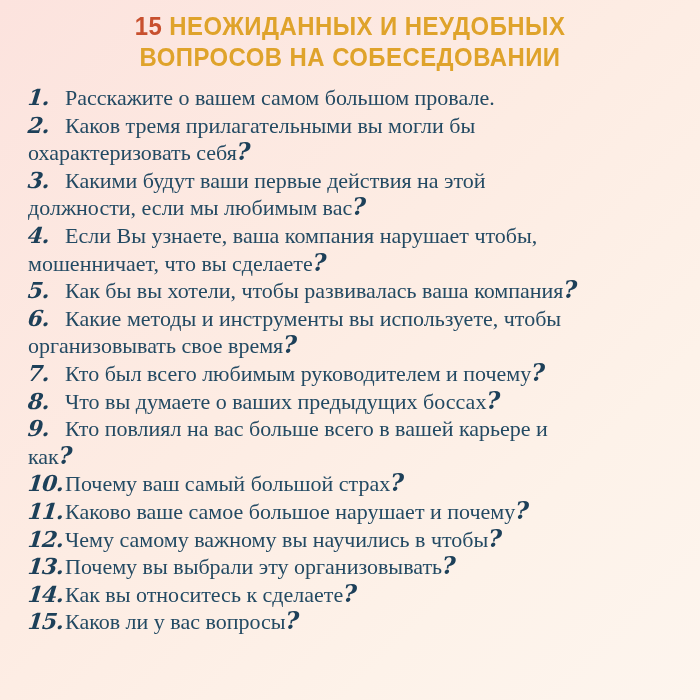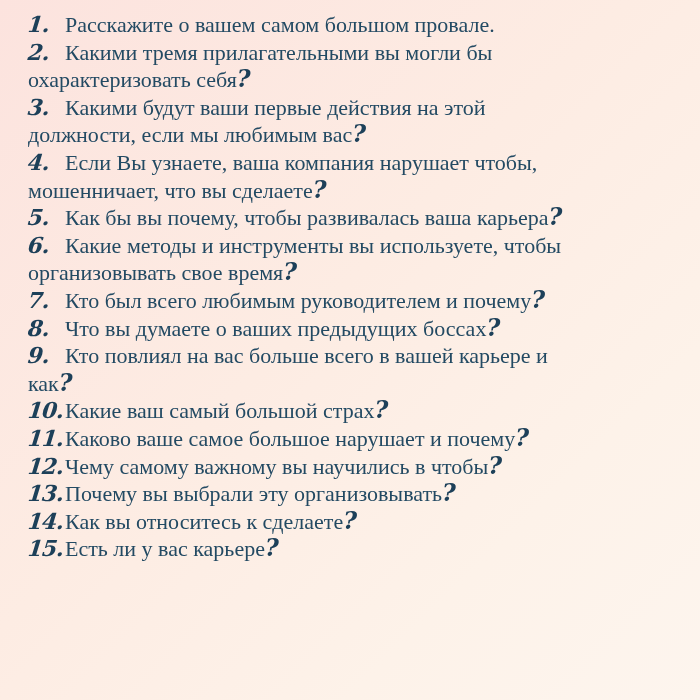--- a/index.html
+++ b/index.html
@@ -49,35 +49,39 @@
     font-style: italic;
     font-weight: bold;
     font-size: 1.08em;
     letter-spacing: 0;
   }
 </style>
 </head>
 <body>
 
 <div class="page" style="color: rgb(35, 74, 99);">
+  <h1 class="title" style="color: rgb(223, 163, 43);">
+    <span class="title-line"><span class="title-num" style="color: rgb(200, 80, 46);">15</span><span> </span><span>НЕОЖИДАННЫХ И НЕУДОБНЫХ</span></span>
+    <span class="title-line">ВОПРОСОВ НА СОБЕСЕДОВАНИИ</span>
+  </h1>
   <div class="questions">
       <p class="q"><span class="q-num" style="color: rgb(29, 64, 89);">1.</span><span class="q-text">Расскажите о вашем самом большом провале</span><span>.</span></p>
-      <p class="q"><span class="q-num" style="color: rgb(29, 64, 89);">2.</span><span class="q-text">Какими тремя прилагательными вы могли бы
+      <p class="q"><span class="q-num" style="color: rgb(29, 64, 89);">2.</span><span class="q-text">Каков тремя прилагательными вы могли бы
 охарактеризовать себя</span><span class="q-mark" style="color: rgb(29, 64, 89);">?</span></p>
       <p class="q"><span class="q-num" style="color: rgb(29, 64, 89);">3.</span><span class="q-text">Какими будут ваши первые действия на этой
 должности, если мы любимым вас</span><span class="q-mark" style="color: rgb(29, 64, 89);">?</span></p>
       <p class="q"><span class="q-num" style="color: rgb(29, 64, 89);">4.</span><span class="q-text">Если Вы узнаете, ваша компания нарушает чтобы,
 мошенничает, что вы сделаете</span><span class="q-mark" style="color: rgb(29, 64, 89);">?</span></p>
-      <p class="q"><span class="q-num" style="color: rgb(29, 64, 89);">5.</span><span class="q-text">Как бы вы почему, чтобы развивалась ваша карьера</span><span class="q-mark" style="color: rgb(29, 64, 89);">?</span></p>
+      <p class="q"><span class="q-num" style="color: rgb(29, 64, 89);">5.</span><span class="q-text">Как бы вы хотели, чтобы развивалась ваша компания</span><span class="q-mark" style="color: rgb(29, 64, 89);">?</span></p>
       <p class="q"><span class="q-num" style="color: rgb(29, 64, 89);">6.</span><span class="q-text">Какие методы и инструменты вы используете, чтобы
 организовывать свое время</span><span class="q-mark" style="color: rgb(29, 64, 89);">?</span></p>
       <p class="q"><span class="q-num" style="color: rgb(29, 64, 89);">7.</span><span class="q-text">Кто был всего любимым руководителем и почему</span><span class="q-mark" style="color: rgb(29, 64, 89);">?</span></p>
       <p class="q"><span class="q-num" style="color: rgb(29, 64, 89);">8.</span><span class="q-text">Что вы думаете о ваших предыдущих боссах</span><span class="q-mark" style="color: rgb(29, 64, 89);">?</span></p>
       <p class="q"><span class="q-num" style="color: rgb(29, 64, 89);">9.</span><span class="q-text">Кто повлиял на вас больше всего в вашей карьере и
 как</span><span class="q-mark" style="color: rgb(29, 64, 89);">?</span></p>
-      <p class="q"><span class="q-num" style="color: rgb(29, 64, 89);">10.</span><span class="q-text">Какие ваш самый большой страх</span><span class="q-mark" style="color: rgb(29, 64, 89);">?</span></p>
+      <p class="q"><span class="q-num" style="color: rgb(29, 64, 89);">10.</span><span class="q-text">Почему ваш самый большой страх</span><span class="q-mark" style="color: rgb(29, 64, 89);">?</span></p>
       <p class="q"><span class="q-num" style="color: rgb(29, 64, 89);">11.</span><span class="q-text">Каково ваше самое большое нарушает и почему</span><span class="q-mark" style="color: rgb(29, 64, 89);">?</span></p>
       <p class="q"><span class="q-num" style="color: rgb(29, 64, 89);">12.</span><span class="q-text">Чему самому важному вы научились в чтобы</span><span class="q-mark" style="color: rgb(29, 64, 89);">?</span></p>
       <p class="q"><span class="q-num" style="color: rgb(29, 64, 89);">13.</span><span class="q-text">Почему вы выбрали эту организовывать</span><span class="q-mark" style="color: rgb(29, 64, 89);">?</span></p>
       <p class="q"><span class="q-num" style="color: rgb(29, 64, 89);">14.</span><span class="q-text">Как вы относитесь к сделаете</span><span class="q-mark" style="color: rgb(29, 64, 89);">?</span></p>
-      <p class="q"><span class="q-num" style="color: rgb(29, 64, 89);">15.</span><span class="q-text">Есть ли у вас карьере</span><span class="q-mark" style="color: rgb(29, 64, 89);">?</span></p>
+      <p class="q"><span class="q-num" style="color: rgb(29, 64, 89);">15.</span><span class="q-text">Каков ли у вас вопросы</span><span class="q-mark" style="color: rgb(29, 64, 89);">?</span></p>
     </div>
 </div>
 
 </body></html>

